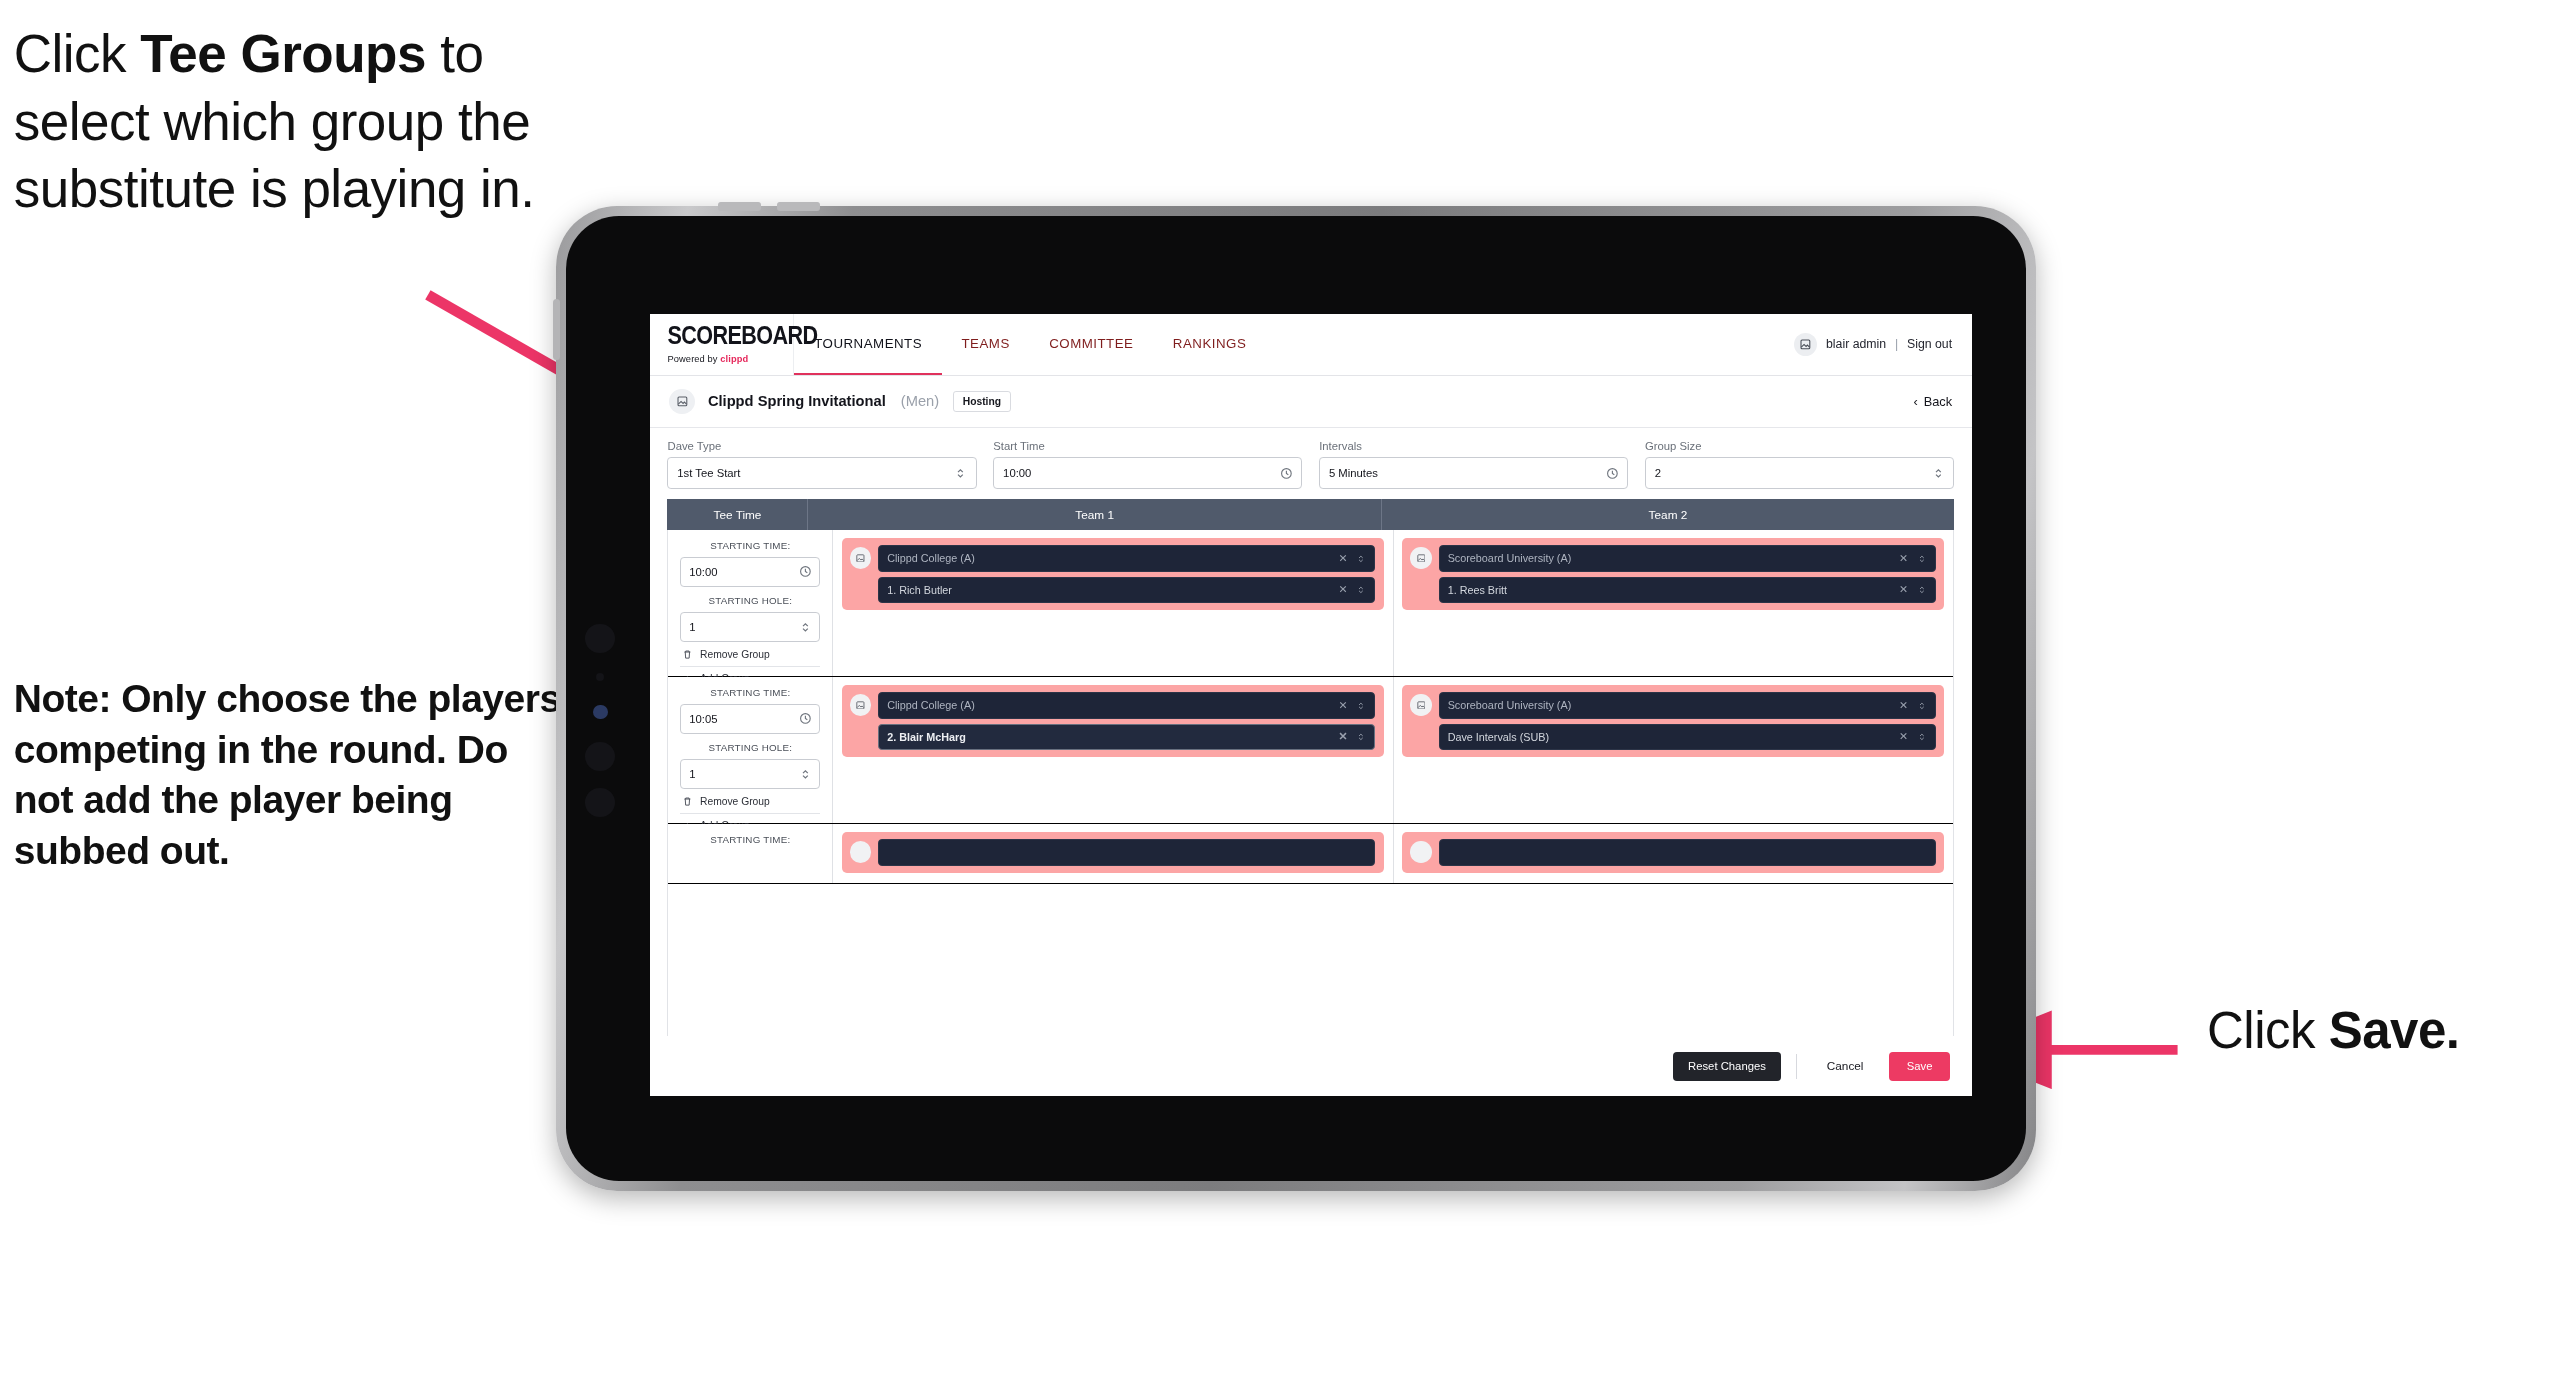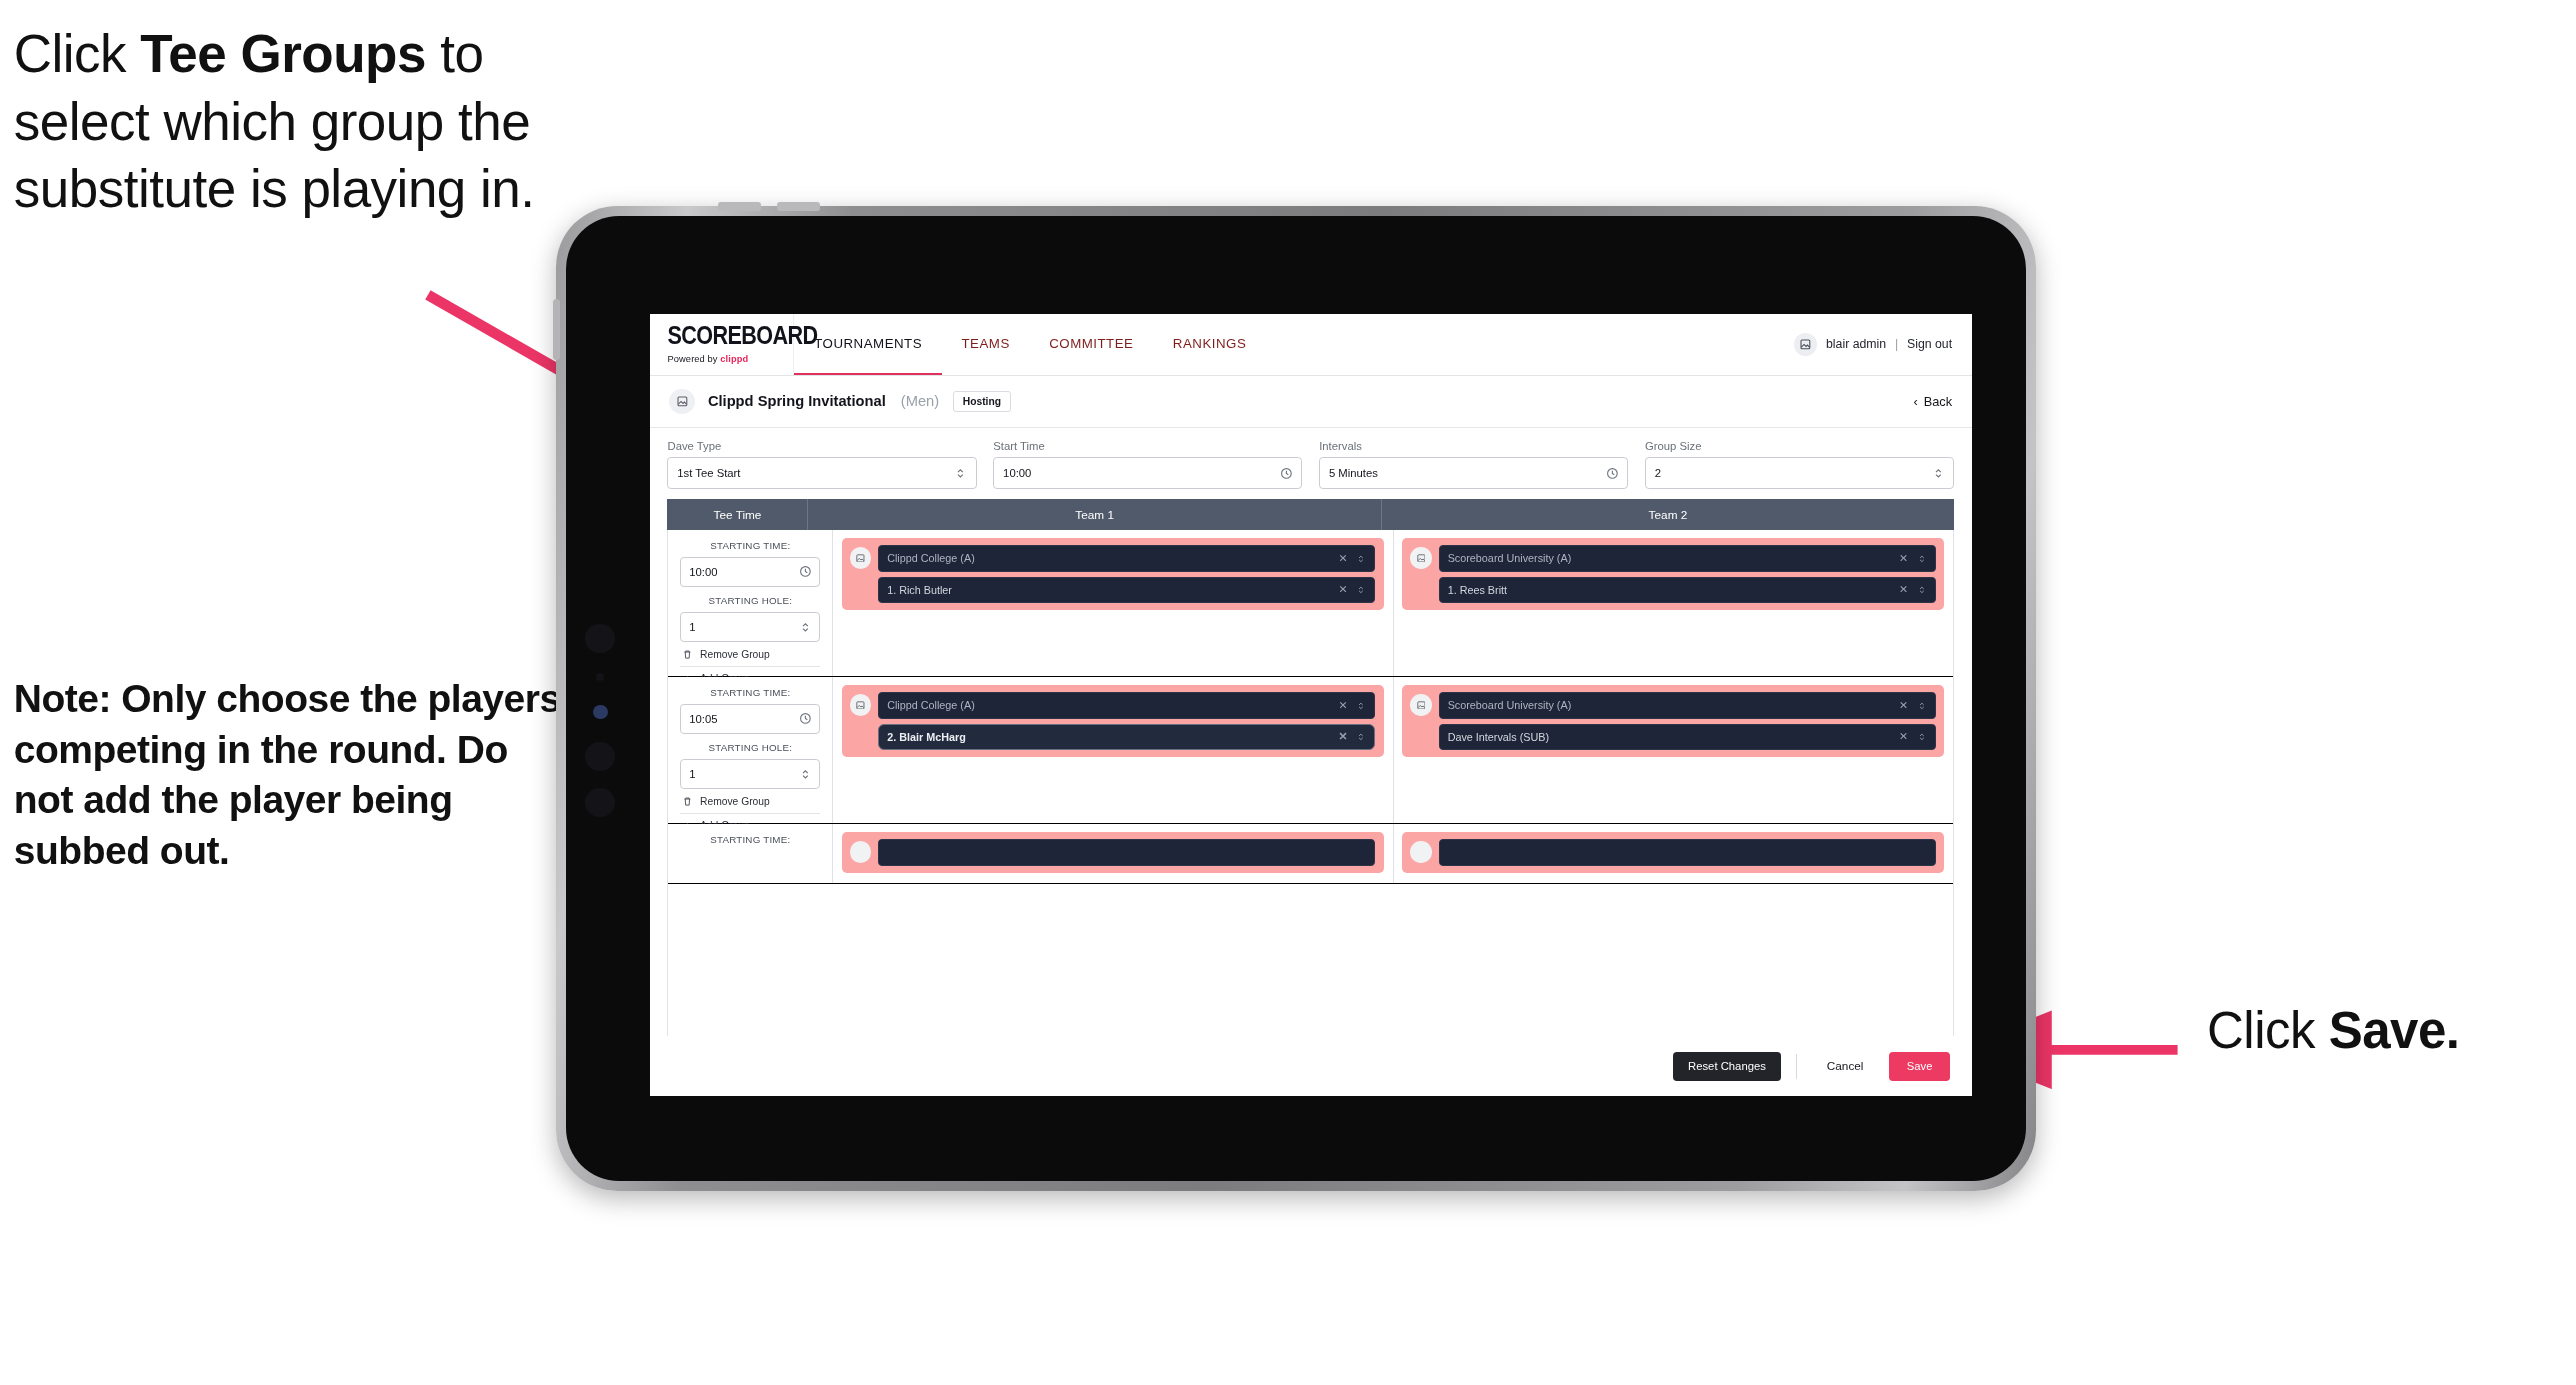--- a/index.html
+++ b/index.html
@@ -101,21 +101,21 @@
 
   .cell-team{flex:1;border-right:1px solid #dfe1e5;padding:7.9px 8.8px 7.9px 8.8px;background:#fff;}
   .cell-team:last-child{border-right:none;}
   .group{background:#fca5a5;border-radius:4.9px;padding:6.9px 8.8px 6.9px 7.9px;position:relative;display:flex;gap:6.9px;align-items:flex-start;}
   .grp-ico{width:21.6px;height:21.6px;border-radius:50%;background:#f1f2f4;display:flex;align-items:center;justify-content:center;flex:none;margin-top:2px;}
   .grp-ico svg{width:8.8px;height:8.8px;}
   .grp-rows{flex:1;display:flex;flex-direction:column;gap:4.9px;}
   .prow{height:24.6px;border:1px solid #2c3447;border-radius:3.9px;display:flex;align-items:center;padding:0 7.9px;
     background:#1e2538;font-size:10.8px;color:#d3d7de;cursor:pointer;}
   .prow.team-name{color:#aeb4c0;}
-  .prow.highlight{border-color:#68707f;background:#222a3e;color:#eceef2;font-weight:700;border-radius:6px;}
+  .prow.highlight{border-color:#68707f;background:#222a3e;color:#eceef2;font-weight:700;}
   .prow .pname{flex:1;}
   .prow .px{color:#9aa1ae;font-size:10.8px;margin-right:8.8px;}
   .prow .parr{color:#9aa1ae;display:flex;align-items:center;}
   .prow .parr svg{width:9.8px;height:9.8px;}
 
   
   #footer{height:59px;flex:none;background:#fff;display:flex;align-items:center;justify-content:flex-end;
      padding-right:21.6px;gap:0;border-top:1px solid #fff;}
   #reset-btn{background:#22242a;color:#fff;font-size:11.3px;border-radius:3.9px;padding:8.8px 14.7px;cursor:pointer;}
   #foot-sep{width:1px;height:25.6px;background:#d7d9de;margin:0 15.7px;}

